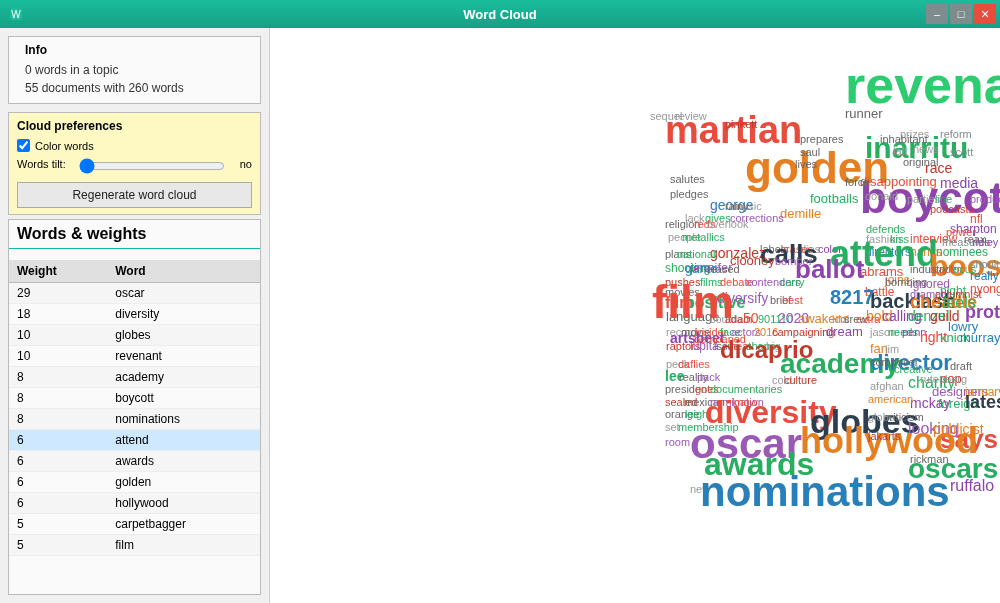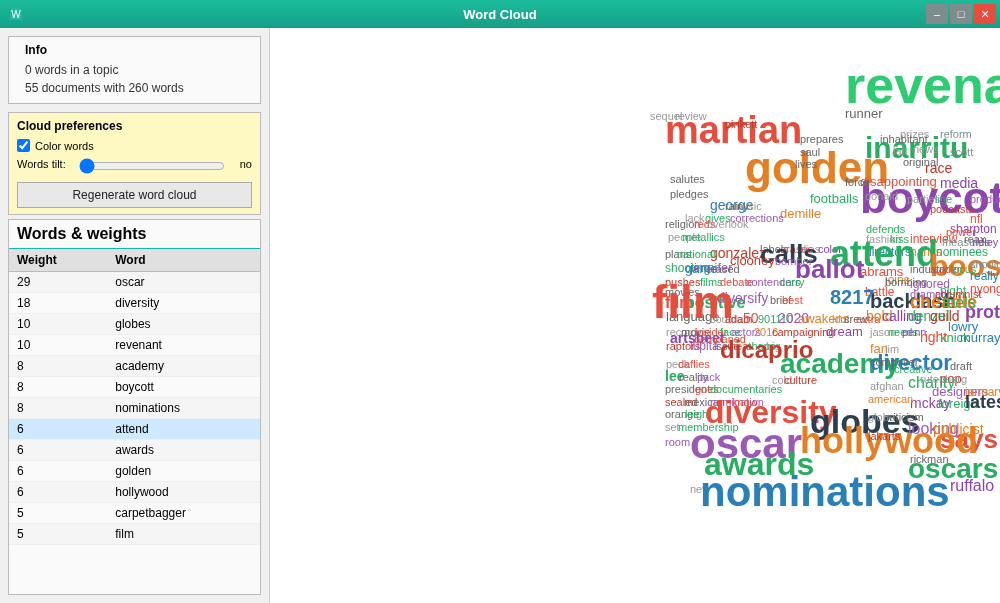--- a/index.html
+++ b/index.html
@@ -138,20 +138,21 @@
     .weights-title {
       font-size: 16px;
       font-weight: bold;
       padding: 5px 8px;
       border-bottom: 1px solid #14b8a6;
     }
     .weights-table-wrap {
       flex: 1;
       overflow-y: scroll;
       overflow-x: hidden;
+      margin-top: 11px;
     }
     .weights-table {
       width: 100%;
       border-collapse: collapse;
       font-size: 12px;
     }
     .weights-table thead tr {
       background: #e0e0e0;
     }
     .weights-table th {

